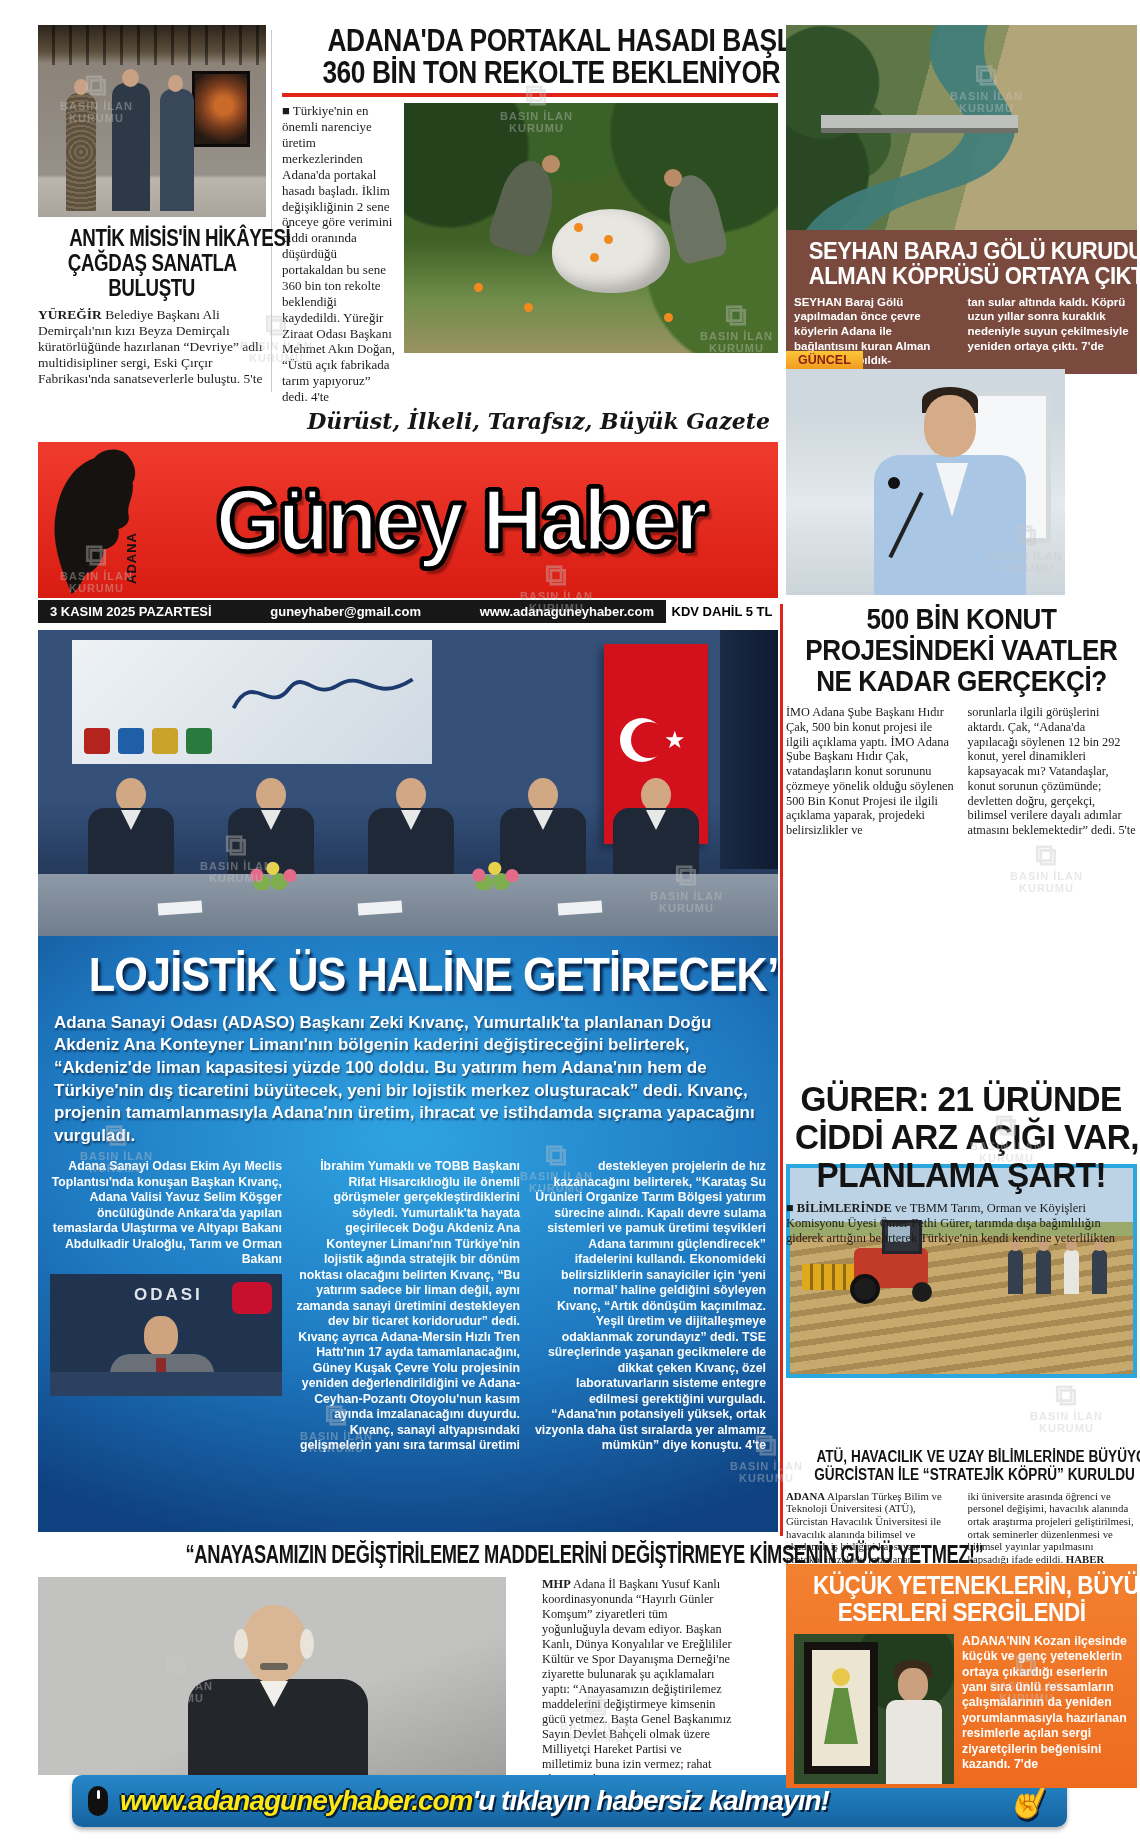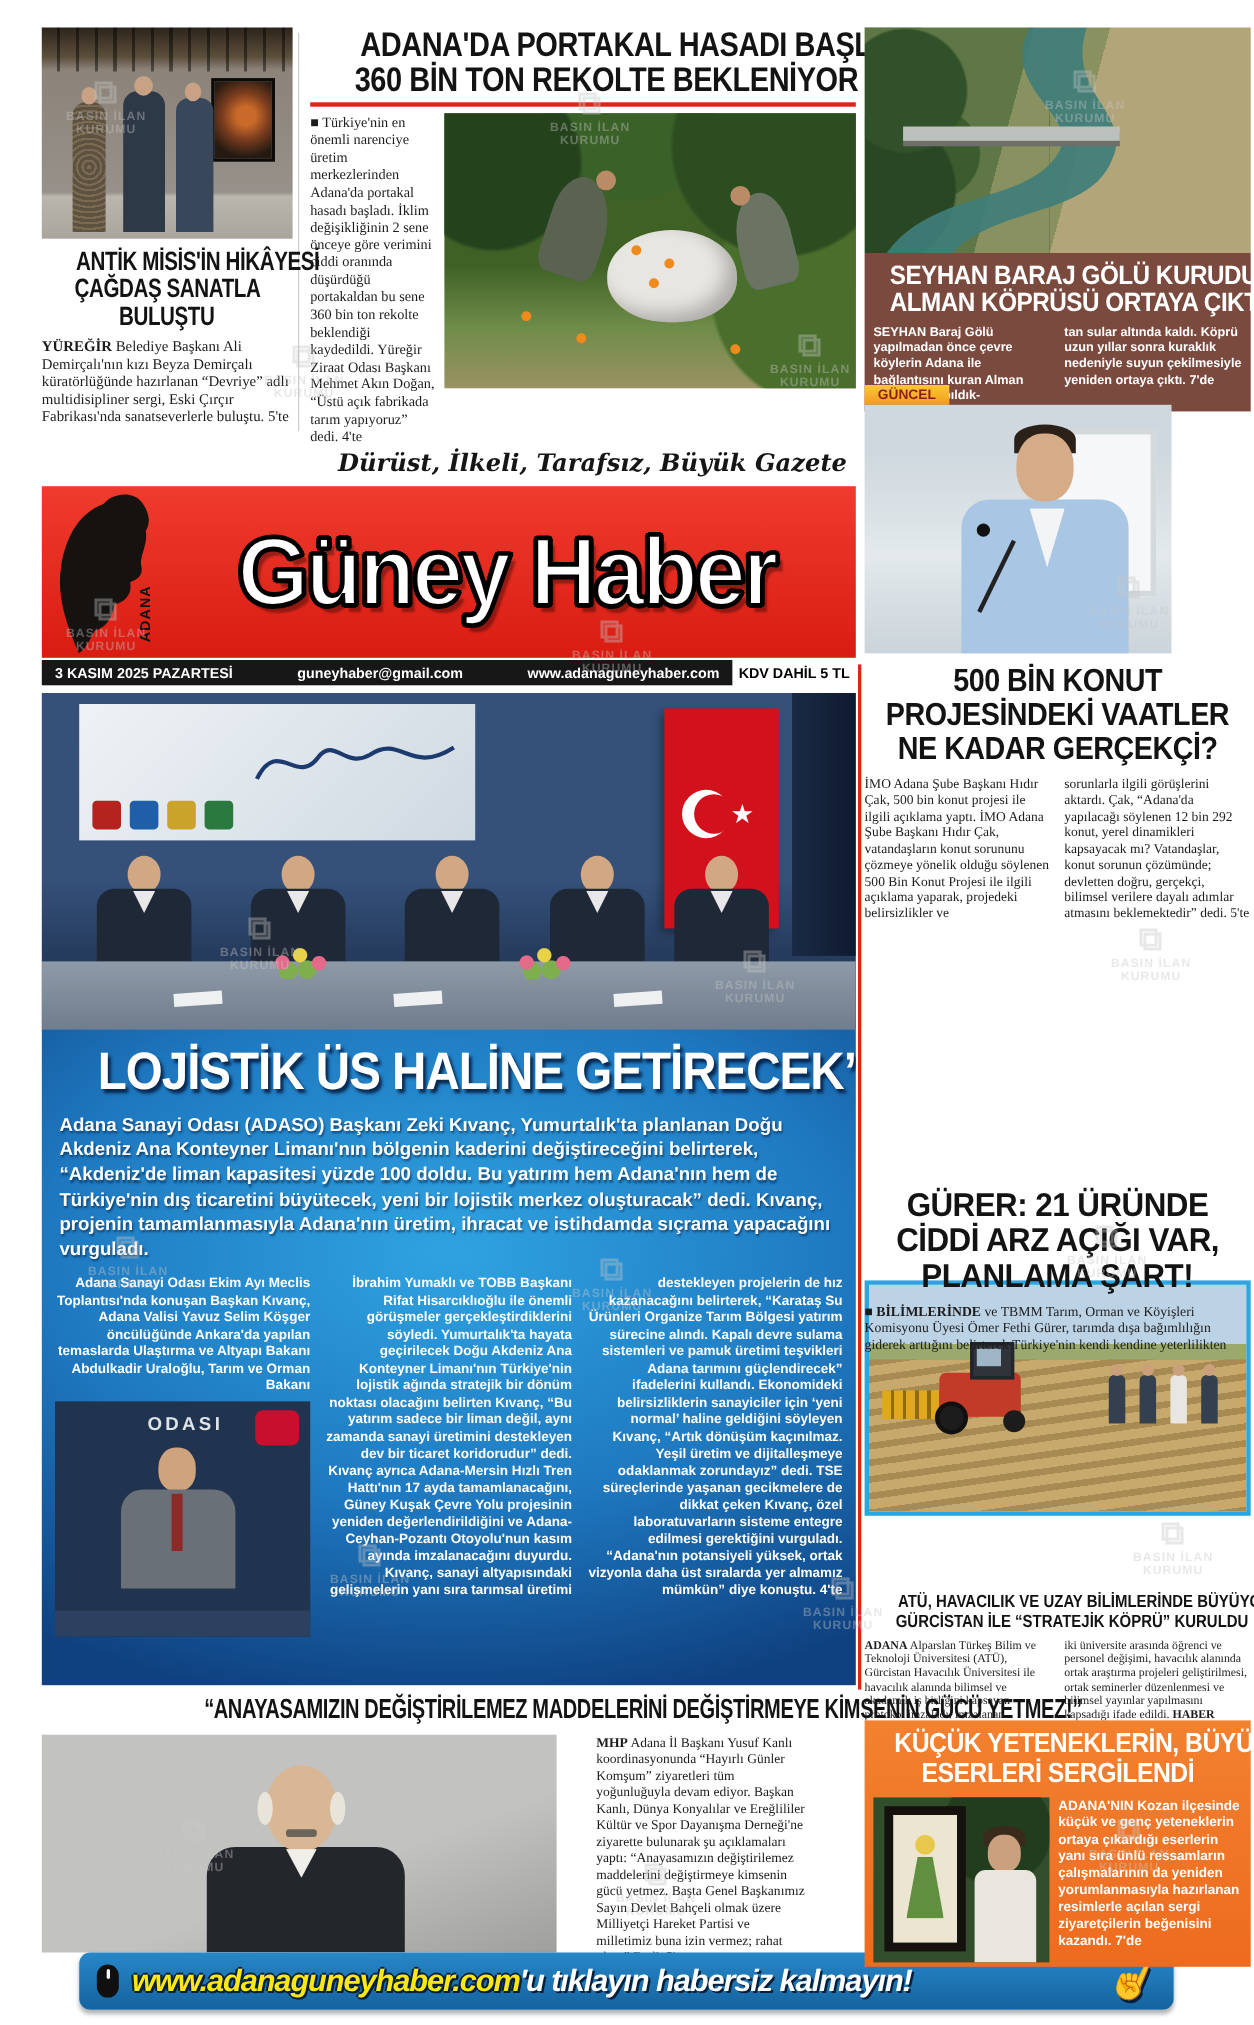--- a/index.html
+++ b/index.html
@@ -82,21 +82,21 @@
   #ph-tractor .impl{left:12px;top:96px;width:54px;height:26px;background:repeating-linear-gradient(90deg,#e0a81c 0 8px,#8f6a0e 8px 11px)}
   #ph-tractor .tbody{left:64px;top:80px;width:74px;height:40px;background:#c23a28;border-radius:6px}
   #ph-tractor .cab{left:92px;top:52px;width:40px;height:34px;background:#30333a;border:3px solid #22252b}
   #ph-tractor .win{left:98px;top:58px;width:22px;height:16px;background:#9fb6c6}
   #ph-tractor .wb{left:60px;top:106px;width:30px;height:30px;border-radius:50%;background:#1c1c1c;border:4px solid #101010}
   #ph-tractor .wf{left:122px;top:114px;width:20px;height:20px;border-radius:50%;background:#1c1c1c}
   #ph-tractor .pp{top:82px;width:15px;height:44px;background:#34404d;border-radius:5px 5px 0 0}
   #ph-tractor .pp i{position:absolute;left:2px;top:-10px;width:11px;height:11px;border-radius:50%;background:#caa07c}
 
   #art-gurer{left:786px;top:1080px;width:351px}
-  .h-gurer{font-size:30px;line-height:1.08}
+  .h-gurer{font-size:35px;line-height:1.08}
   #art-gurer .cols-news{font-size:12.5px}
 
   #art-atu{left:786px;top:1448px;width:351px}
   .h-atu{font-size:16px;line-height:1.15;letter-spacing:0}
   #art-atu .cols-news{font-size:10.8px;line-height:1.17;margin-top:5px;height:74px;overflow:hidden}
 
   #art-yetenekler{left:786px;top:1564px;width:351px;height:224px;background:linear-gradient(#f28130,#ee6b1e);padding:8px}
   .h-yet{font-size:25px;line-height:1.08;color:#fff}
   .yet-row{display:flex;gap:8px;margin-top:8px}
   .ph-girl{width:160px;height:150px;background:radial-gradient(circle at 70% 20%,#223c1e 0 30%,transparent 31%),#324d2b}
@@ -144,21 +144,21 @@
     radial-gradient(circle at 45% 28%,#e8d24a 0 6px,transparent 7px),
     radial-gradient(circle at 72% 52%,#e46a8a 0 6px,transparent 7px),
     radial-gradient(circle at 55% 72%,#7fae4e 0 8px,transparent 9px),
     radial-gradient(circle at 28% 76%,#7fae4e 0 8px,transparent 9px)}
 
   #main-story{left:38px;top:936px;width:740px;height:596px;padding:12px 12px 8px;overflow:hidden;background:radial-gradient(ellipse 90% 70% at 50% 34%,#2fa3e2 0%,#1e78c0 55%,#0f4180 100%)}
   .h-main{color:#fff;font-size:48px;line-height:1.12;letter-spacing:-1px;text-shadow:3px 4px 3px rgba(4,24,58,.85)}
   .lede{color:#fff;font-weight:bold;font-size:17px;line-height:1.33;margin:10px 4px 12px;text-shadow:1px 2px 2px rgba(3,20,48,.6)}
   .story-cols{display:flex;gap:12px;color:#fff;font-weight:bold;font-size:12.3px;line-height:1.26;text-align:right}
   .sc1{width:232px}.sc2{flex:1}.sc3{width:234px}
-  .ph-odasi{height:214px;margin-top:6px;background:#20334f}
+  .ph-odasi{height:122px;margin-top:6px;background:#20334f}
   .ph-odasi .sign{left:84px;top:10px;font-weight:bold;font-size:17px;letter-spacing:3px;color:#dfe4ea;position:absolute}
   .ph-odasi .logo{right:10px;top:8px;width:40px;height:32px;background:#c8102e;border-radius:7px}
   .ph-odasi .shead{left:94px;top:42px;width:34px;height:40px;border-radius:45%;background:#cfa37e}
   .ph-odasi .sbody{left:60px;top:80px;width:104px;height:90px;background:#6a7077;border-radius:20px 20px 0 0}
   .ph-odasi .stie{left:106px;top:84px;width:10px;height:52px;background:#8c2a2a}
   .ph-odasi .lect{left:0;bottom:0;width:100%;height:24px;background:#2c405f}
 
   
   #art-anayasa{left:38px;top:1540px;width:740px}
   .h-anayasa{font-size:25px;white-space:nowrap;letter-spacing:-.5px}

